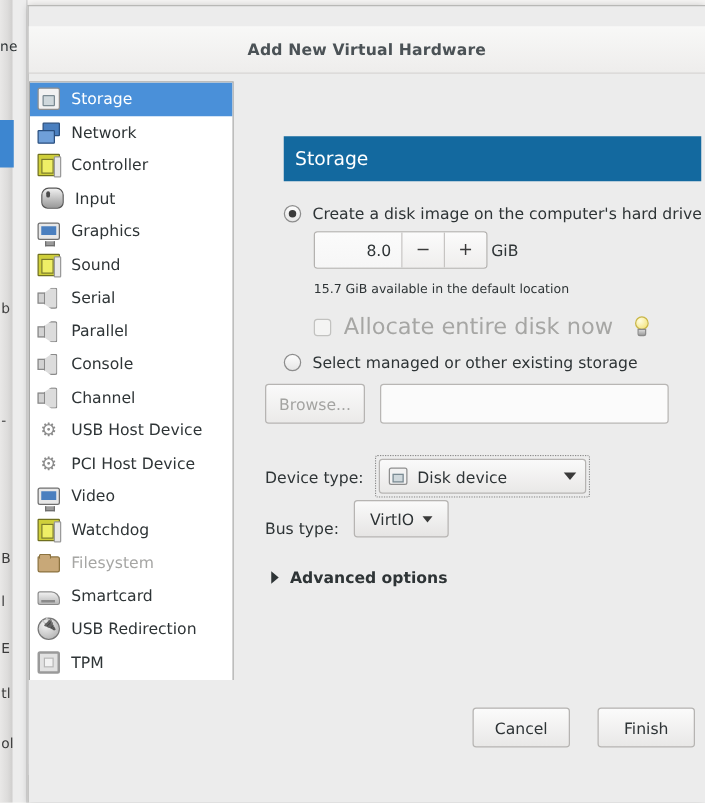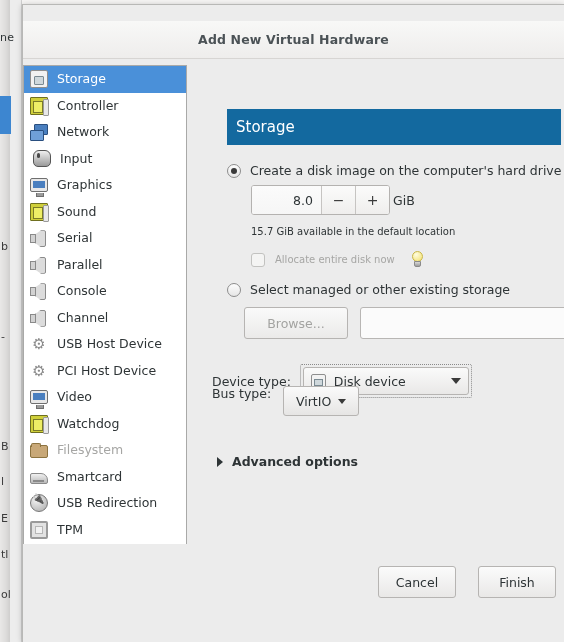--- a/index.html
+++ b/index.html
@@ -174,42 +174,42 @@
     background:linear-gradient(to bottom,#fbfbfb,#efeeed);
   }
   #gib-label { font-size:12.5px; color:#2e3436; margin-left:3px; }
 
   #avail { font-size:10px; color:#2e3436; }
 
   .check {
     width:14px; height:14px; border:1px solid #c2c2c0; border-radius:3px;
     background:#f4f4f3; flex:0 0 14px;
   }
-  .check-row { display:flex; align-items:center; gap:10px; font-size:10px; color:#a6a6a4; }
+  .check-row { display:flex; align-items:center; gap:10px; font-size:18px; color:#a6a6a4; }
   #bulb {
     width:15px; height:17px; position:relative; margin-left:5px; flex:0 0 15px;
   }
   #bulb .glass {
     position:absolute; left:2px; top:0; width:11px; height:11px; border-radius:50%;
     background:radial-gradient(circle at 35% 30%,#fffde0,#f2df6a);
     border:1px solid #c9b646;
   }
   #bulb .base {
     position:absolute; left:4px; top:10px; width:7px; height:6px;
     background:linear-gradient(to bottom,#d8d8d8,#9d9d9d); border:1px solid #8a8a8a;
     border-radius:0 0 2px 2px;
   }
 
   .btn {
     display:flex; align-items:center; justify-content:center;
     border:1px solid #b6b4b2; border-radius:3px;
     background:linear-gradient(to bottom,#fafafa,#ebeae9);
     font-size:12.5px; color:#2e3436;
   }
-  #browse-btn { width:104px; height:32px; color:#a3a3a1;margin-left:32px; }
+  #browse-btn { width:80px; height:32px; color:#a3a3a1; }
   #path-entry {
     width:231px; height:32px; border:1px solid #b8b6b4; border-radius:3px;
     background:#fbfbfb;
   }
 
   .field-label { font-size:12.5px; color:#2e3436; }
 
   #devtype-focus {
     border:1px dotted #8a8a8a; padding:2px; border-radius:2px;
     display:inline-block;
@@ -291,26 +291,26 @@
   </div>
 
   <div id="body">
 
     <div id="sidebar">
         <div class="side-item selected">
           <span class="ico ic-drive"></span>
           <span class="lbl">Storage</span>
         </div>
         <div class="side-item">
+          <span class="ico ic-net"></span>
+          <span class="lbl">Network</span>
+        </div>
+        <div class="side-item">
           <span class="ico ic-card"></span>
           <span class="lbl">Controller</span>
-        </div>
-        <div class="side-item">
-          <span class="ico ic-net"></span>
-          <span class="lbl">Network</span>
         </div>
         <div class="side-item">
           <span class="ico ic-mouse"></span>
           <span class="lbl">Input</span>
         </div>
         <div class="side-item">
           <span class="ico ic-monitor"></span>
           <span class="lbl">Graphics</span>
         </div>
         <div class="side-item">
@@ -420,21 +420,21 @@
         <span class="field-label">Device type:</span>
         <span id="devtype-focus">
           <span id="devtype">
             <span class="dt-ico"></span>
             <span class="dt-txt">Disk device</span>
             <span class="caret"></span>
           </span>
         </span>
       </div>
 
-      <div class="row" style="top:327px; left:9px; display:flex; align-items:flex-start; gap:12px;">
+      <div class="row" style="top:341px; left:9px; display:flex; align-items:flex-end; gap:12px;">
         <span class="field-label">Bus type:</span>
         <span id="bustype">
           <span>VirtIO</span>
           <span class="caret-sm"></span>
         </span>
       </div>
 
       <div class="row" id="adv" style="top:395px; left:14px;">
         <span class="tri"></span>
         <span>Advanced options</span>

